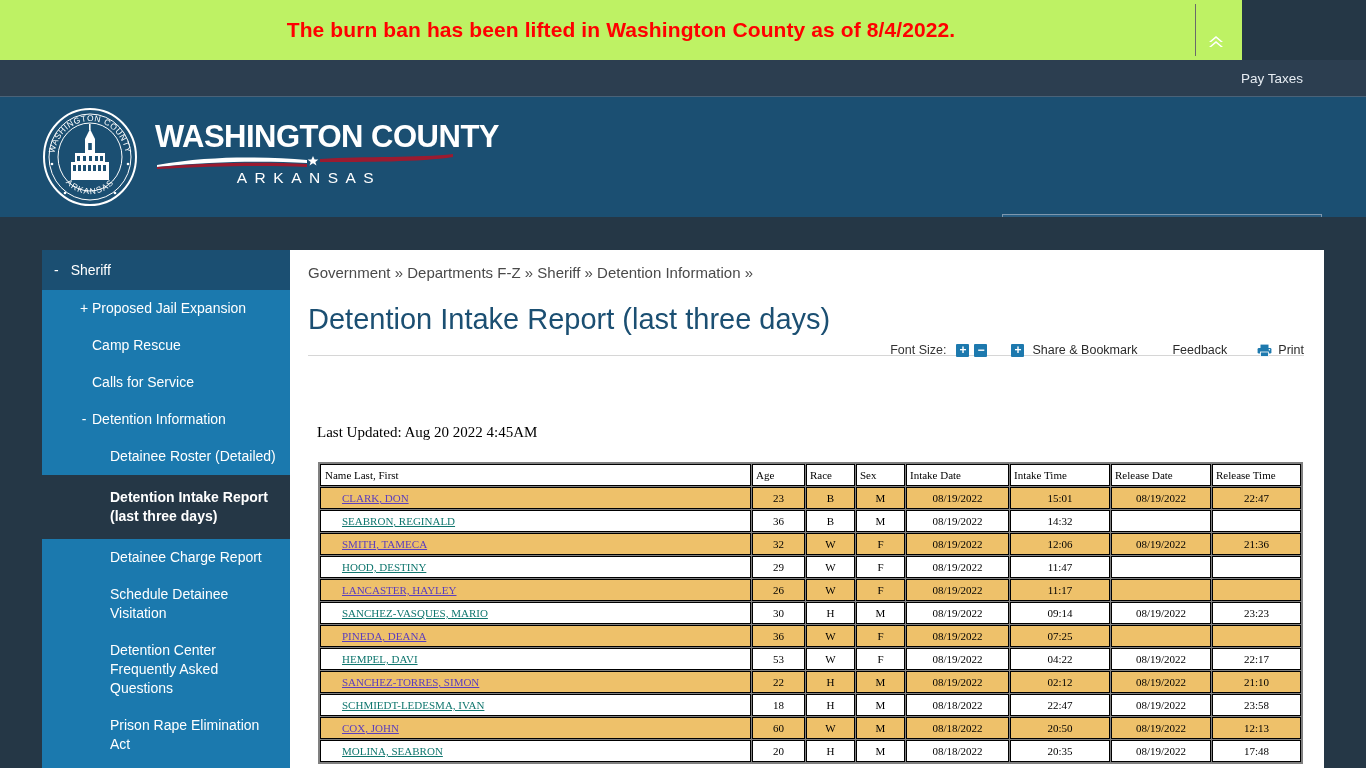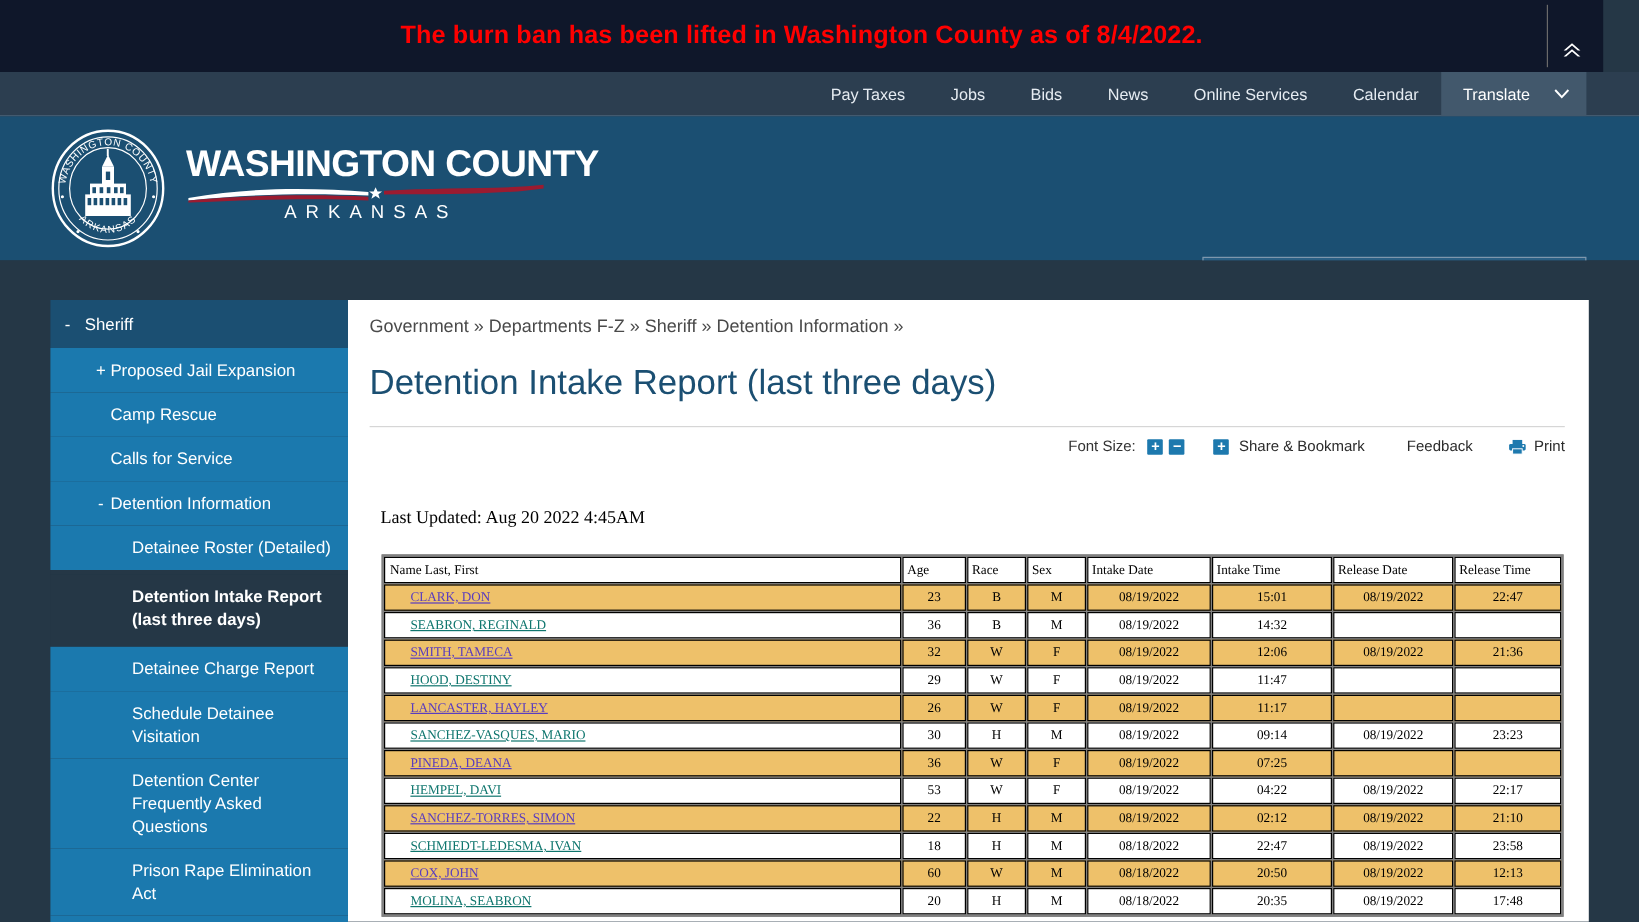--- a/index.html
+++ b/index.html
@@ -7,22 +7,22 @@
     margin: 0; padding: 0;
     width: 1366px; height: 768px;
     overflow: hidden;
     background: #253746;
     font-family: "Liberation Sans", sans-serif;
   }
 
   
   #alert-bar {
     position: absolute; left: 0; top: 0;
-    width: 1336px; height: 60px;
-    background: #0f172a;
+    width: 1242px; height: 60px;
+    background: #bef264;
     display: flex; align-items: center; justify-content: center;
   }
   #alert-text {
     color: #ff0000;
     font-size: 21px;
     font-weight: bold;
     letter-spacing: 0.1px;
     text-align: center;
     white-space: nowrap;
   }
@@ -42,21 +42,21 @@
 
   
   #util-bar {
     position: absolute; left: 0; top: 60px;
     width: 1366px; height: 37px;
     background: #2c3e50;
     border-bottom: 1px solid #4a6278;
   }
   #util-nav {
     position: absolute; right: 44px; top: 0; height: 37px;
-    display: flex; align-items: flex-end; gap: 0;
+    display: flex; align-items: flex-end; gap: 0; flex-direction: column;
   }
   .util-link {
     color: #e6ecf2;
     font-size: 13.5px;
     text-decoration: none;
     padding: 0 19px;
     line-height: 37px;
     white-space: nowrap;
     cursor: pointer;
   }
@@ -216,21 +216,21 @@
     white-space: nowrap;
   }
   #title-rule {
     position: absolute; left: 308px; top: 355px;
     width: 996px; height: 1px;
     background: #d6d6d6;
   }
 
   
   #page-tools {
-    position: absolute; right: 62px; top: 365px;
+    position: absolute; right: 62px; top: 343px;
     display: flex; align-items: flex-end;
     font-size: 12.5px;
     color: #2b2b2b;
     margin-left: 33px;
   }
   #page-tools .grp { display: flex; align-items: center; }
   .pt-label { color: #333; }
   .sq {
     display: inline-flex; align-items: center; justify-content: center;
     width: 13px; height: 13px;

